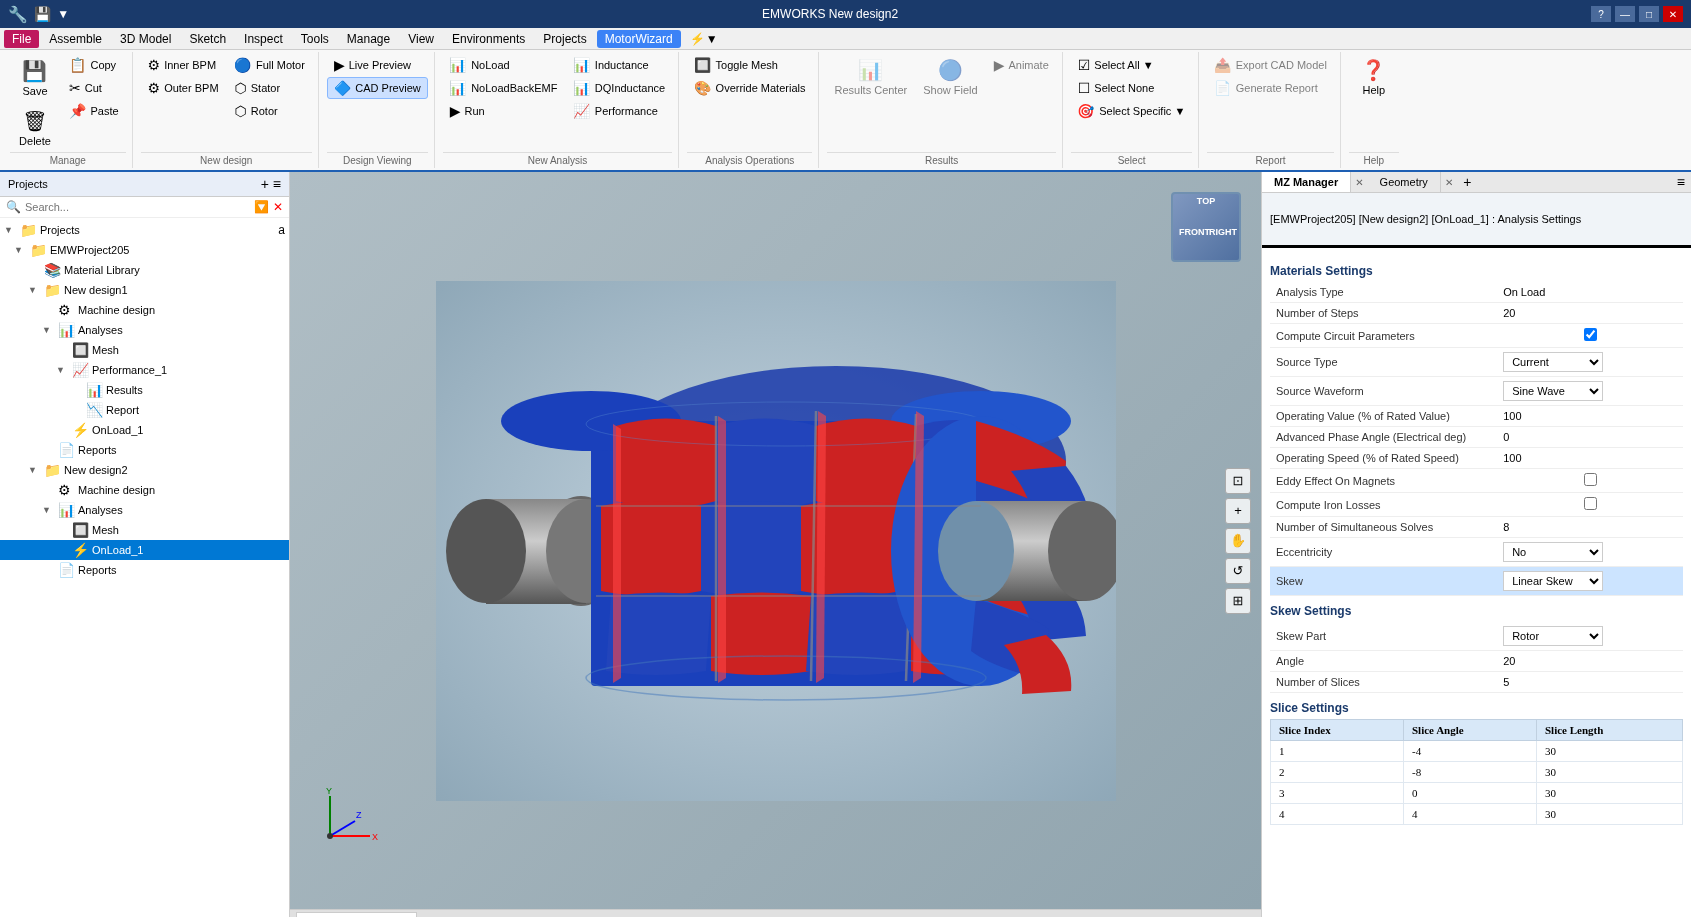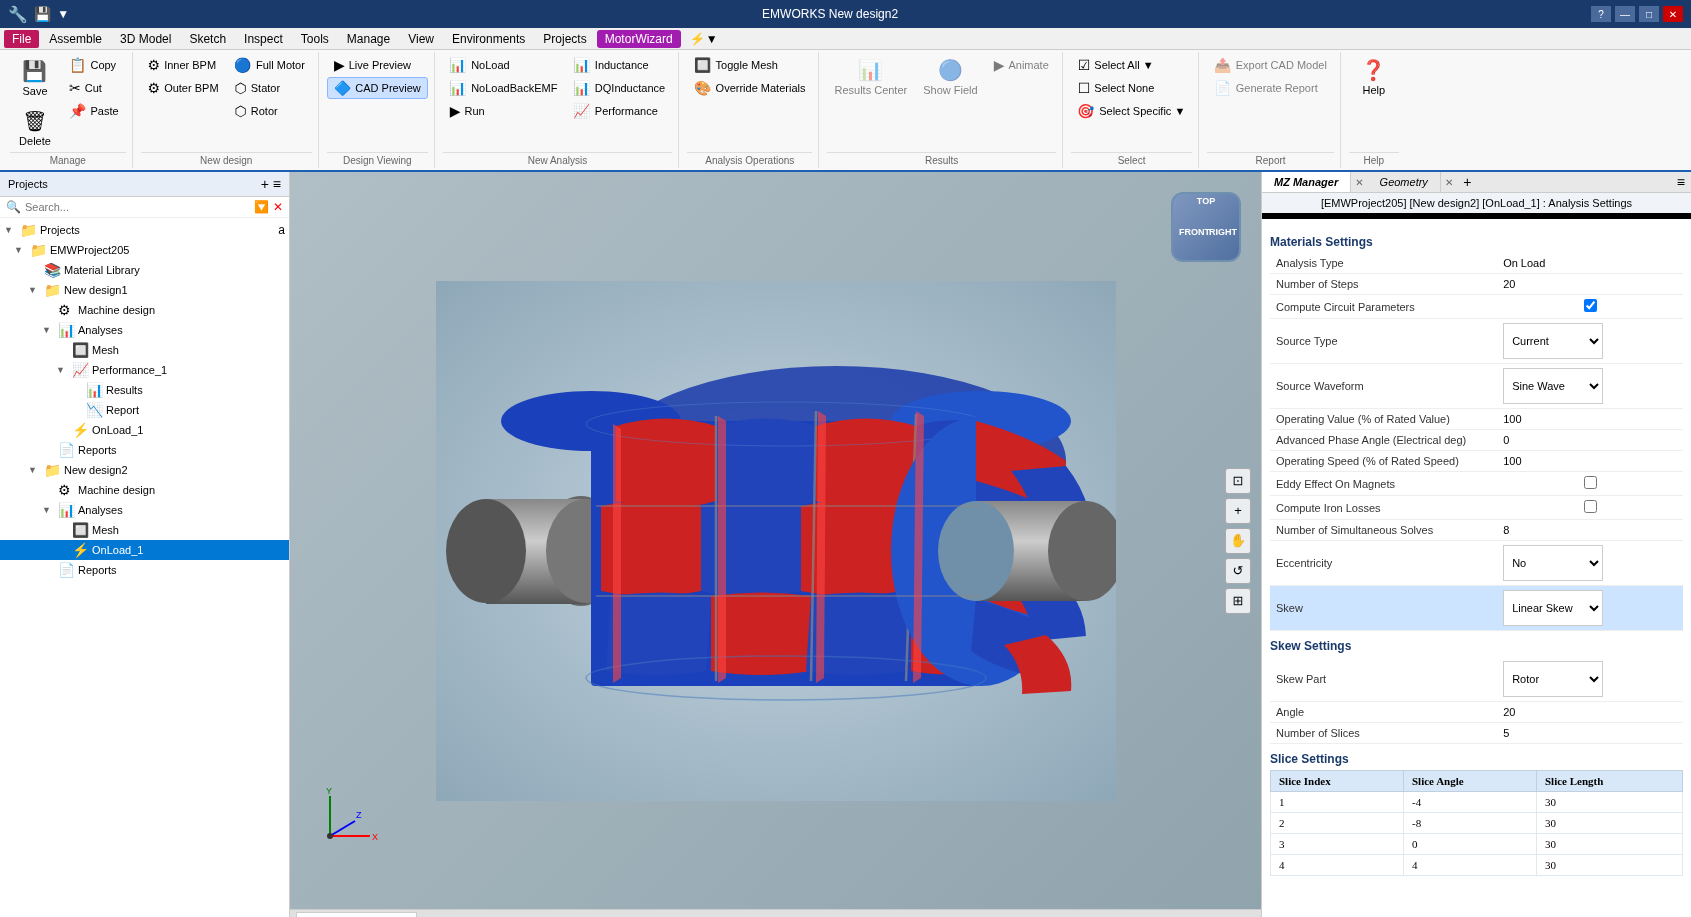--- a/index.html
+++ b/index.html
@@ -190,21 +190,21 @@
       right: 30px;
       width: 70px;
       height: 70px;
       z-index: 10;
     }
     .cube-face {
       width: 70px;
       height: 70px;
       background: linear-gradient(135deg, #8098c0, #5070a0);
       border: 2px solid #7090b0;
-      border-radius: 12px;
+      border-radius: 4px;
       display: flex;
       flex-direction: column;
       align-items: center;
       justify-content: center;
       color: white;
       font-size: 10px;
       font-weight: bold;
       cursor: pointer;
     }
     #axes-indicator {
@@ -272,55 +272,53 @@
       display: flex;
       background: #e8e8e8;
       border-bottom: 1px solid #ccc;
       align-items: center;
     }
     .right-tab {
       padding: 4px 12px;
       font-size: 11px;
       cursor: pointer;
       border-right: 1px solid #ccc;
-      font-style: italic;
     }
     .right-tab.active { background: white; font-weight: bold; }
     .right-panel-content { flex: 1; overflow-y: auto; padding: 8px; }
     .section-title {
       font-weight: bold;
       font-size: 12px;
       margin: 8px 0 4px 0;
       color: #1a3a6b;
     }
     .settings-table { width: 100%; border-collapse: collapse; }
     .settings-table tr { border-bottom: 1px solid #eee; }
     .settings-table td { padding: 4px 6px; font-size: 11px; }
     .settings-table td:first-child { color: #333; width: 55%; }
     .settings-table td:last-child { color: #000; margin-top: 12px; }
     .settings-select {
       border: 1px solid #ccc;
-      padding: 10px 4px;
+      padding: 2px 4px;
       font-size: 11px;
       background: white;
       min-width: 100px;
     }
     .checkbox-cell { text-align: center; }
     input[type="checkbox"] { cursor: pointer; }
     .highlighted-row { background: #cce4ff; }
     .slice-table { width: 100%; border-collapse: collapse; margin-top: 4px; font-family: Liberation Serif, serif; }
     .slice-table th { background: #d8e8f8; padding: 4px 8px; font-size: 11px; text-align: left; border: 1px solid #c0d0e0; }
     .slice-table td { padding: 4px 8px; font-size: 11px; border: 1px solid #e0e8f0; }
 
     .right-panel-header {
-      padding: 4px 8px;
+      padding: 20px 8px;
       background: #f0f4f8;
       font-size: 11px;
-      border-bottom: 6px solid #000000;
-      text-align: center;
+      border-bottom: 3px solid #000000;
     }
   </style>
 </head>
 <body>
 
 <div id="title-bar">
   <div style="display:flex;align-items:center;gap:6px;">
     <span style="font-size:16px;">🔧</span>
     <span style="font-size:14px;cursor:pointer;">💾</span>
     <span style="font-size:12px;cursor:pointer;">▼</span>
@@ -338,21 +336,21 @@
   <span class="menu-item active">File</span>
   <span class="menu-item">Assemble</span>
   <span class="menu-item">3D Model</span>
   <span class="menu-item">Sketch</span>
   <span class="menu-item">Inspect</span>
   <span class="menu-item">Tools</span>
   <span class="menu-item">Manage</span>
   <span class="menu-item">View</span>
   <span class="menu-item">Environments</span>
   <span class="menu-item">Projects</span>
-  <span class="menu-item" style="background:#a21caf;color:white;border-radius:3px;">MotorWizard</span>
+  <span class="menu-item" style="background:#3b82f6;color:white;border-radius:3px;">MotorWizard</span>
   <span class="menu-item">⚡▼</span>
 </div>
 
 <div id="ribbon">
   <div id="ribbon-content">
 
     <div class="ribbon-group">
       <div class="ribbon-buttons">
         <div style="display:flex;flex-direction:column;align-items:center;gap:2px;">
           <div class="ribbon-btn large">

